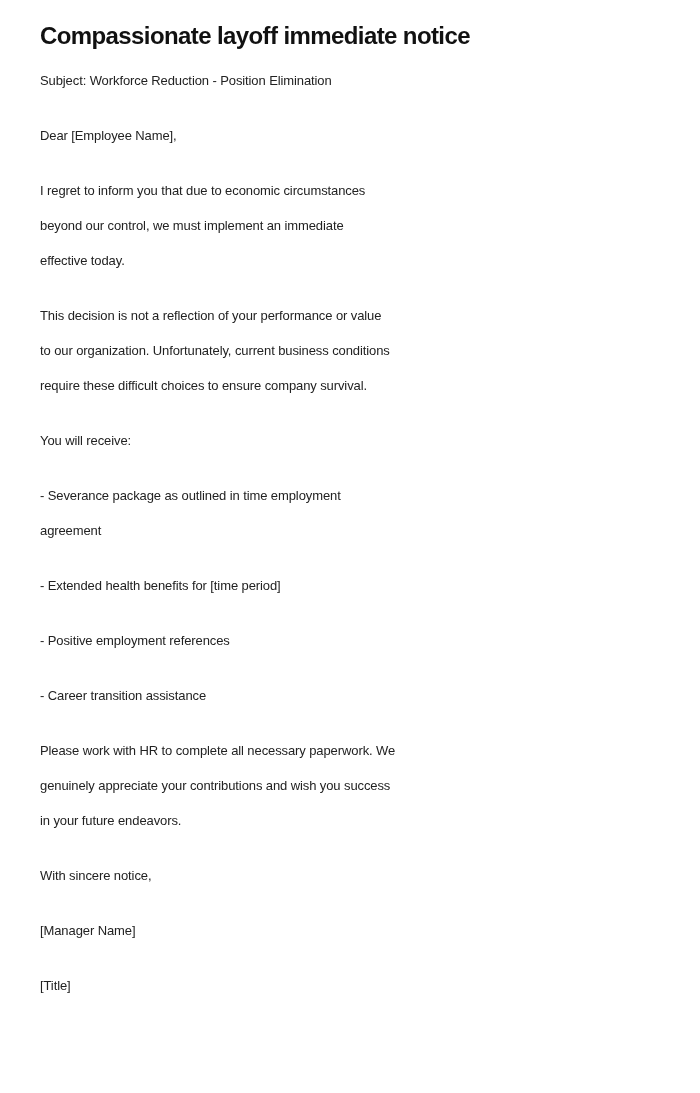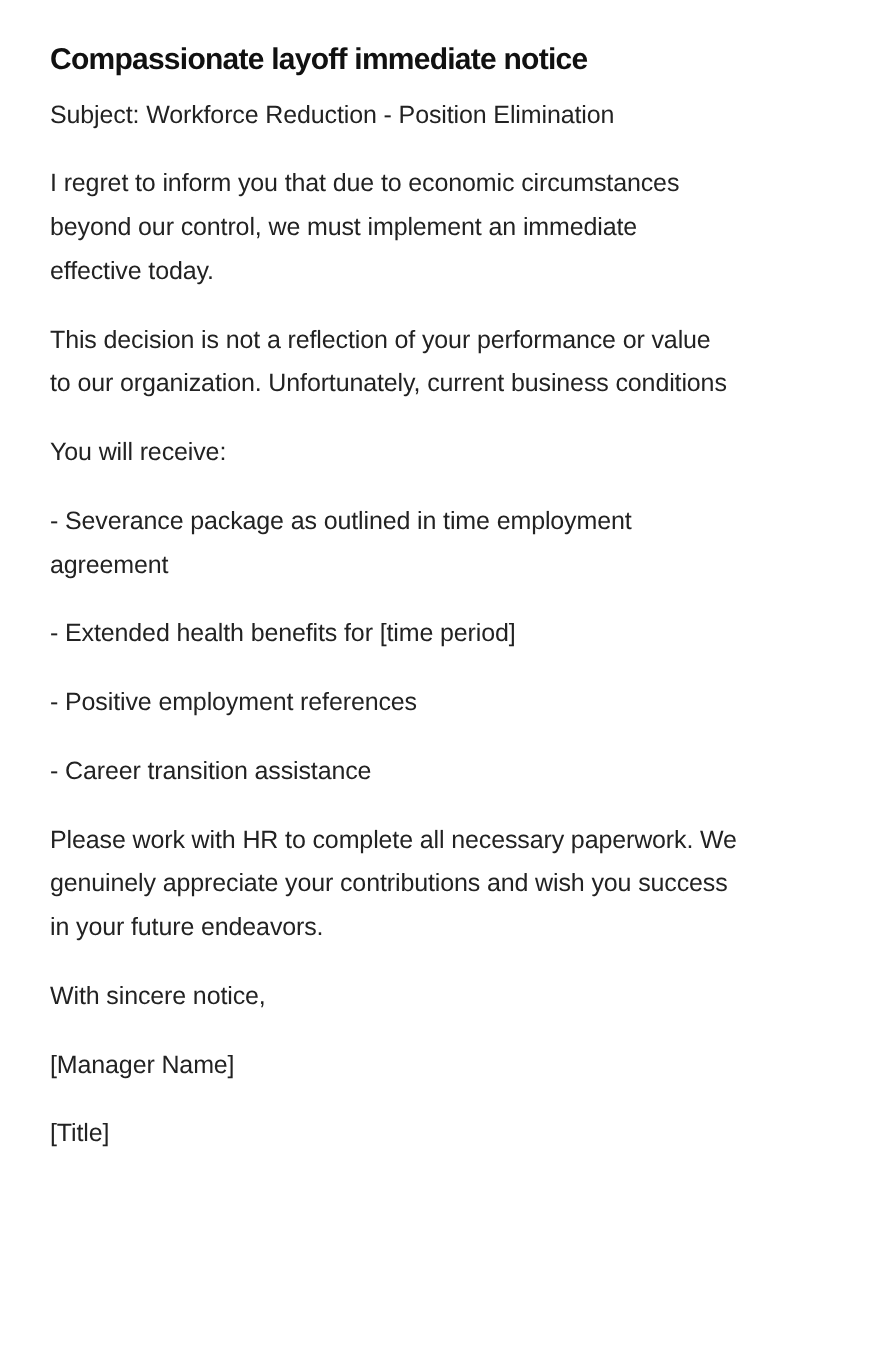--- a/index.html
+++ b/index.html
@@ -1,48 +1,50 @@
 <!DOCTYPE html>
 <html><head>
   <meta charset="utf-8">
   <style>
     html, body { margin: 0; padding: 0; background: #ffffff; }
     body { width: 700px; height: 1093px; overflow: hidden; }
-    .page { position: relative; padding: 30px 40px 0 40px; color: #1f1f1f; }
+    .page { position: relative; padding: 18px 40px 0 40px; color: #1f1f1f; }
     .title {
       font-family: "Liberation Sans", sans-serif;
       font-weight: bold; font-size: 24px; letter-spacing: -0.6px;
       margin: 0; line-height: 36px; color: #111;
     }
     .para {
       font-family: "Liberation Sans", sans-serif;
-      font-size: 20px; line-height: 35px; margin: 0 0 20px 0;
+      font-size: 13px; line-height: 35px; margin: 0 0 20px 0;
       letter-spacing: -0.1px; color: #222;
     }
     .para.subject { margin-top: 9px; }
     .line { display: block; white-space: nowrap; }
   </style>
 </head>
 <body>
 
 <div class="page">
   <h1 class="title">Compassionate layoff immediate notice</h1>
 
   <p class="para subject">Subject: Workforce Reduction - Position Elimination</p>
 
+  <p class="para">Dear [Employee Name],</p>
 
   <p class="para">
     <span class="line">I regret to inform you that due to economic circumstances</span>
     <span class="line">beyond our control, we must implement an immediate</span>
     <span class="line">effective today.</span>
   </p>
 
   <p class="para">
     <span class="line">This decision is not a reflection of your performance or value</span>
     <span class="line">to our organization. Unfortunately, current business conditions</span>
+    <span class="line">require these difficult choices to ensure company survival.</span>
   </p>
 
   <p class="para">You will receive:</p>
 
   <p class="para">
     <span class="line">- Severance package as outlined in time employment</span>
     <span class="line">agreement</span>
   </p>
 
   <p class="para">

